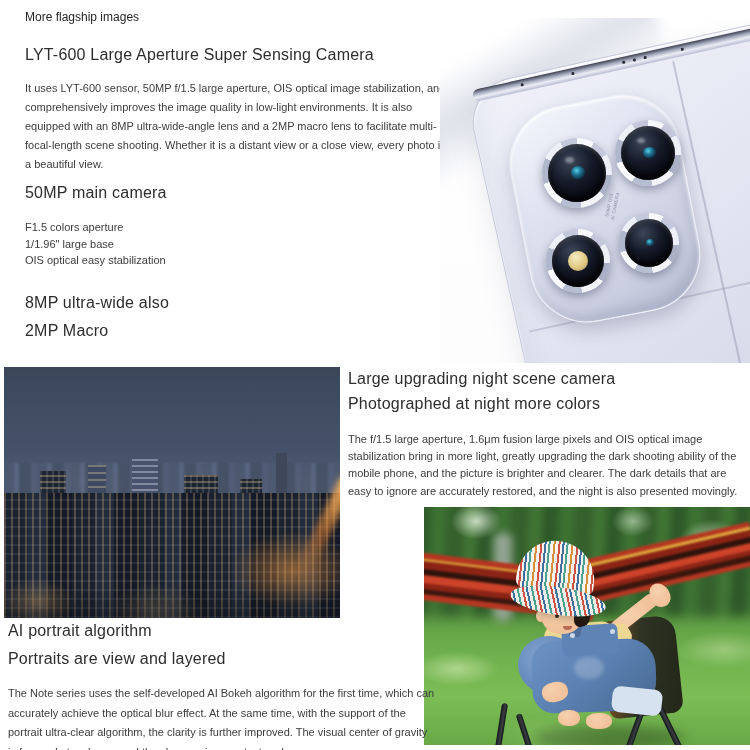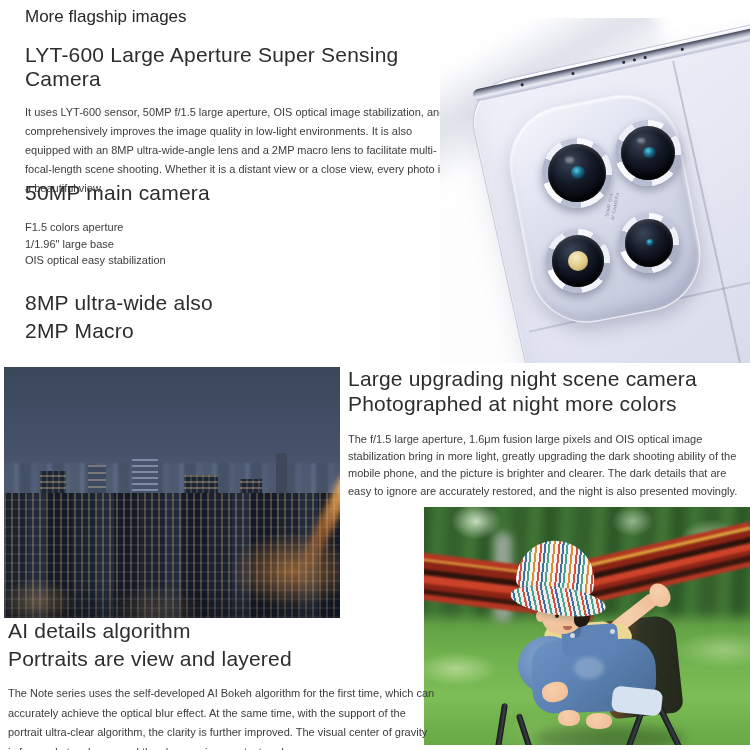--- a/index.html
+++ b/index.html
@@ -1,22 +1,22 @@
 <!DOCTYPE html>
 <html><head>
 <meta charset="utf-8">
 <style>
   html,body{margin:0;padding:0;}
   body{width:750px;height:750px;background:#fff;font-family:"Liberation Sans",sans-serif;color:#3e3e3e;}
   .page{position:relative;width:750px;height:750px;overflow:hidden;background:#fff;}
   .abs{position:absolute;}
 
   
-  .eyebrow{font-size:17px;line-height:16px;color:#262626;}
-  .h1{font-size:21px;line-height:24px;font-weight:400;color:#2d2d2d;letter-spacing:.2px;}
+  .eyebrow{font-size:12px;line-height:16px;color:#262626;}
+  .h1{font-size:16px;line-height:24px;font-weight:400;color:#2d2d2d;letter-spacing:.2px;}
   .body-p{font-size:11px;color:#3c3c3c;}
   #intro{left:25px;top:9px;width:430px;}
   #intro .h1{margin-top:18px;}
   #intro .body-p{margin-top:12px;line-height:19.1px;width:424px;}
   #specs{left:25px;top:181px;width:300px;}
   .spec-list{list-style:none;margin:14px 0 0 0;padding:0;font-size:11px;line-height:16.7px;color:#3c3c3c;}
   #specs .h1.mt1{margin-top:22px;}
   #specs .h1.mt2{margin-top:4px;}
   #night-text{left:348px;top:366px;width:400px;}
   #night-text .h1{line-height:25px;}
@@ -226,21 +226,21 @@
     <div class="abs n-vig"></div>
   </figure>
 
   <section class="abs" id="night-text">
     <div class="h1">Large upgrading night scene camera</div>
     <div class="h1">Photographed at night more colors</div>
     <div class="body-p">The f/1.5 large aperture, 1.6μm fusion large pixels and OIS optical image stabilization bring in more light, greatly upgrading the dark shooting ability of the mobile phone, and the picture is brighter and clearer. The dark details that are easy to ignore are accurately restored, and the night is also presented movingly.</div>
   </section>
 
   <section class="abs" id="portrait-text">
-    <div class="h1">AI details algorithm</div>
+    <div class="h1">AI portrait algorithm</div>
     <div class="h1 second">Portraits are view and layered</div>
     <div class="body-p">The Note series uses the self-developed AI Bokeh algorithm for the first time, which can accurately achieve the optical blur effect. At the same time, with the support of the portrait ultra-clear algorithm, the clarity is further improved. The visual center of gravity is focused at a glance, and the close-up is more textured.</div>
   </section>
 
   <figure class="abs" id="child-fig" style="margin:0">
     <div class="abs c-grass"></div>
     <div class="abs c-trees"></div>
     <div class="abs c-skygap"></div>
     <div class="abs c-trunk"></div>
     <div class="abs c-lightgrass"></div>

